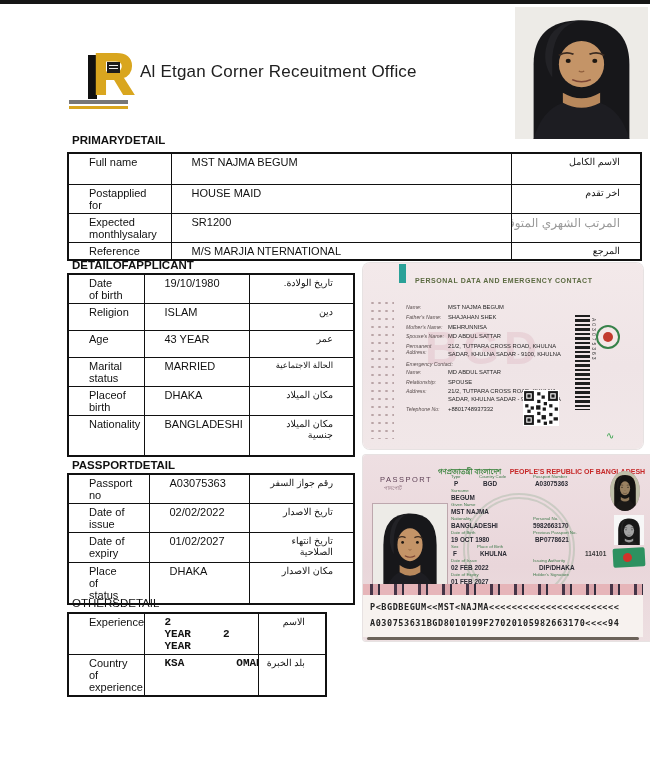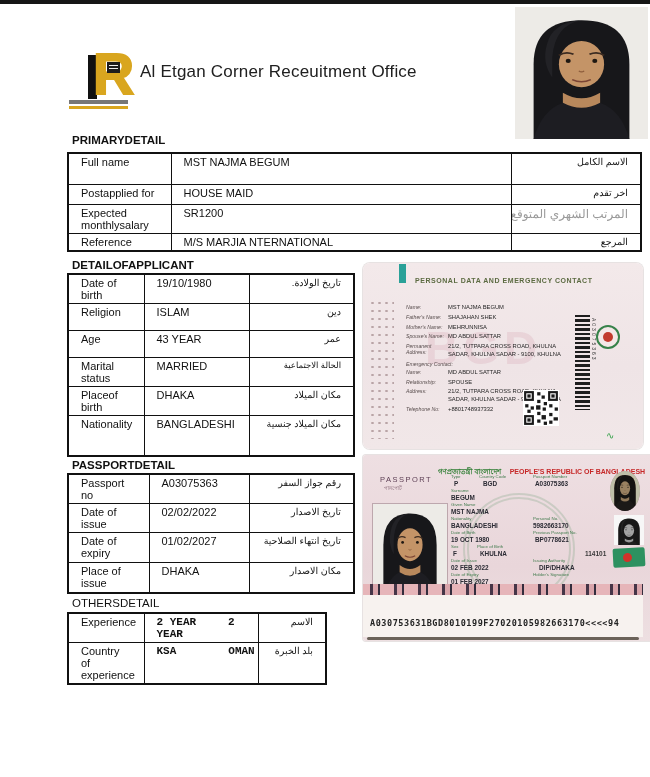--- a/index.html
+++ b/index.html
@@ -26,21 +26,21 @@
   
   .photo-main{left:515px;top:7px;width:133px;height:132px;}
 
   
   .sec{font-size:11.5px;font-weight:bold;color:#111;}
   .sec.normal{font-weight:normal;}
 
   
   table.t{position:absolute;border-collapse:collapse;table-layout:fixed;
           border:2px solid #111;font-size:11px;color:#111;}
-  table.t td{border:1px solid #111;vertical-align:top;padding:2px 12px;overflow:hidden;}
+  table.t td{border:1px solid #111;vertical-align:top;padding:2px 20px;overflow:hidden;}
   td.lab{font-size:11px;}
   td.val{font-size:11px;}
   td.ar{direction:rtl;text-align:right;font-size:9.5px;white-space:nowrap;}
   td.ar.gray{color:#9a9a9a;letter-spacing:1px;font-size:12px;}
   .bold{font-weight:bold;font-family:Liberation Mono, monospace;}
   .v2a{margin-left:32px;} .v2b{margin-left:52px;}
 
   
   .scan1{left:363px;top:263px;width:280px;height:186px;border-radius:7px;
          background:linear-gradient(180deg,#f3e9ea 0%,#efe4e6 55%,#f1e7e8 100%);
@@ -261,21 +261,21 @@
       <td class="lab">Date of issue</td>
       <td class="val">02/02/2022</td>
       <td class="ar">تاريخ الاصدار</td>
     </tr>
     <tr style="height:30px">
       <td class="lab">Date of expiry</td>
       <td class="val">01/02/2027</td>
       <td class="ar" style="white-space:normal">تاريخ انتهاء الصلاحية</td>
     </tr>
     <tr style="height:30px">
-      <td class="lab">Place of issue</td>
+      <td class="lab">Place of status</td>
       <td class="val">DHAKA</td>
       <td class="ar">مكان الاصدار</td>
     </tr>
   </tbody>
     </table>
 
   <div class="abs sec normal" style="left:72px;top:597px;">OTHERSDETAIL</div>
   <table class="t" style="left:67px;top:612px;width:258px;">
     <colgroup>
         <col style="width:76px">
@@ -423,17 +423,18 @@
     </div>
     <div class="ghostsm">
       <svg width="30" height="36" viewBox="0 0 100 120" preserveAspectRatio="none">
           <use href="#portrait"></use>
         </svg>
     </div>
     <div class="flag"></div>
 
     <div class="secstrip"></div>
     <div class="mrzzone"></div>
+    <div class="mrz mrz1">P&lt;BGDBEGUM&lt;&lt;MST&lt;NAJMA&lt;&lt;&lt;&lt;&lt;&lt;&lt;&lt;&lt;&lt;&lt;&lt;&lt;&lt;&lt;&lt;&lt;&lt;&lt;&lt;&lt;&lt;&lt;</div>
     <div class="mrz mrz2">A030753631BGD8010199F27020105982663170&lt;&lt;&lt;&lt;94</div>
     <div class="botedge"></div>
   </div>
 
 </div>
 
 </body></html>

